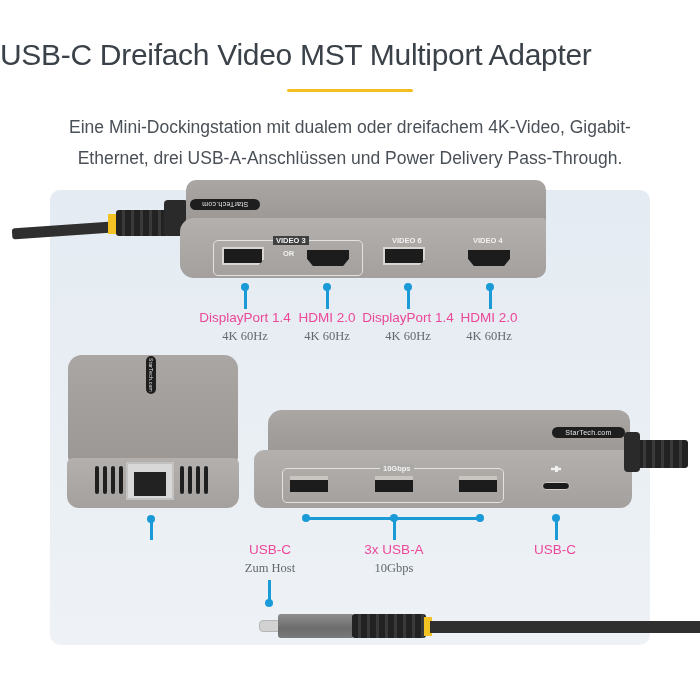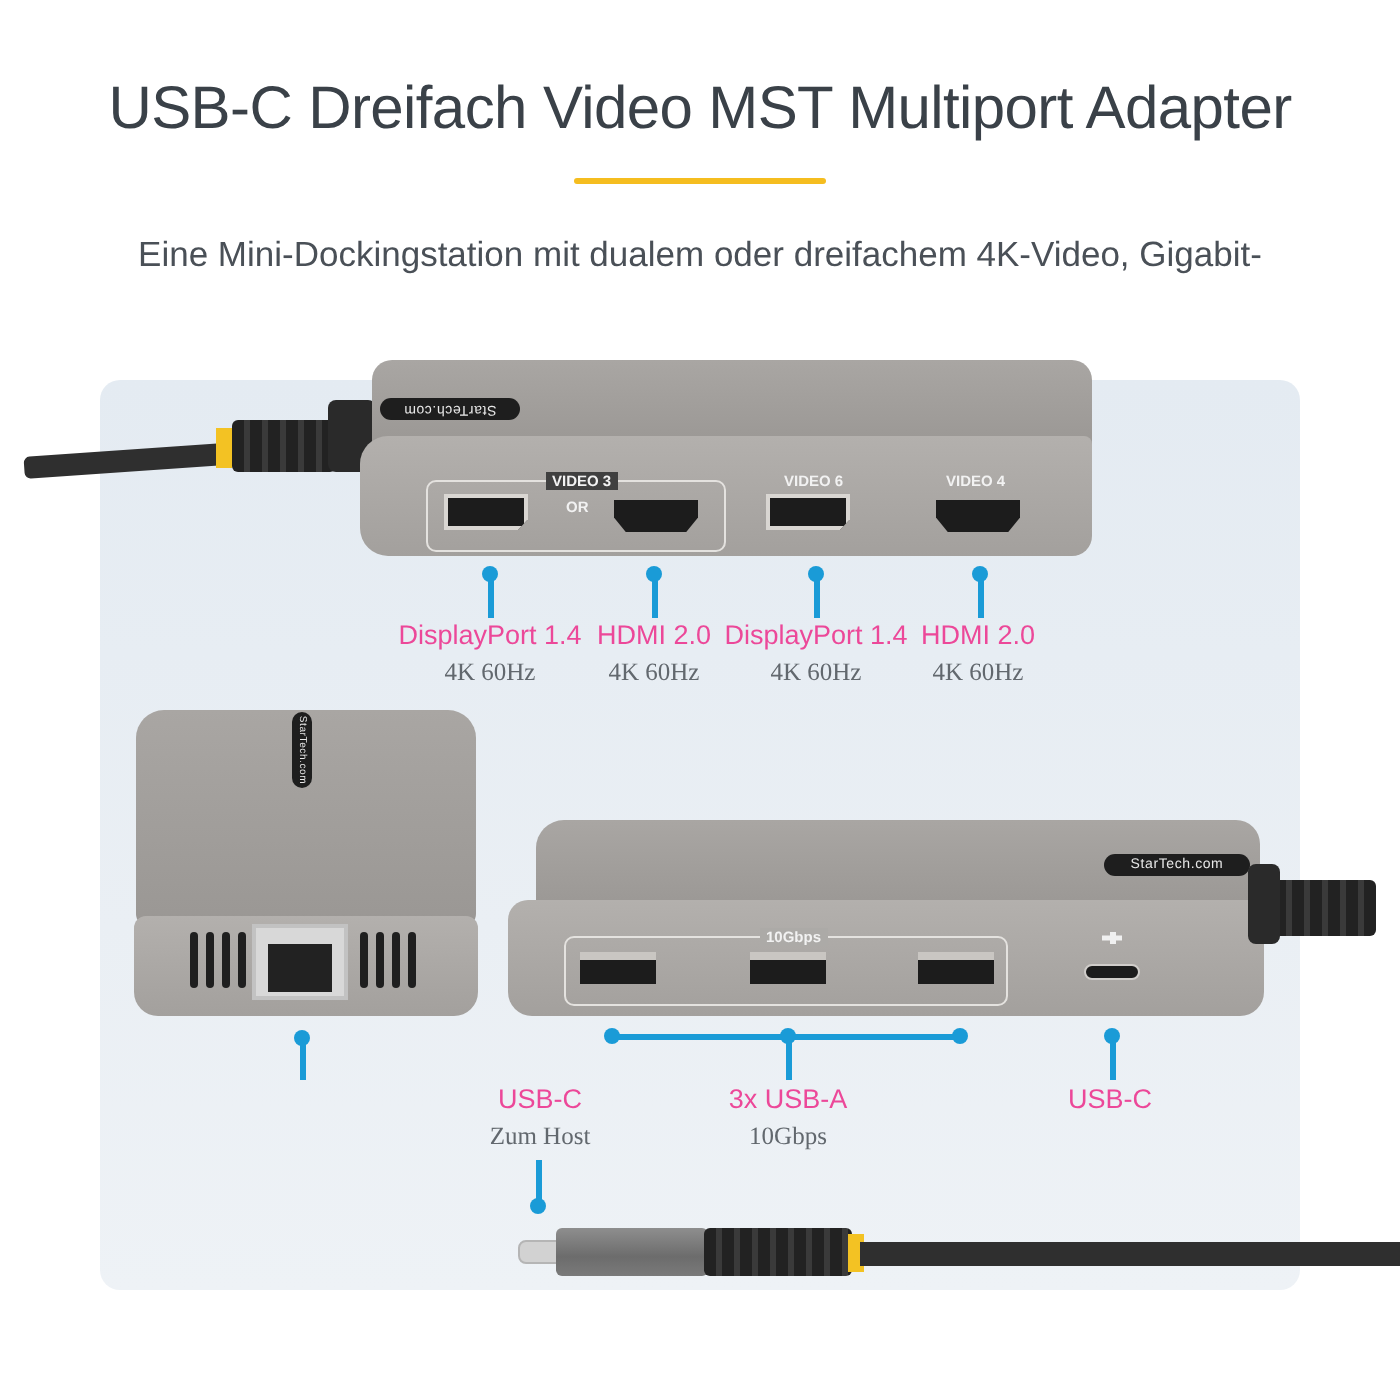--- a/index.html
+++ b/index.html
@@ -1,19 +1,19 @@
 <!DOCTYPE html>
 <html><head>
 <meta charset="utf-8">
 <style>
   * { box-sizing: border-box; margin: 0; padding: 0; }
   html, body { width: 700px; height: 700px; background: #ffffff; overflow: hidden; }
   body { position: relative; font-family: "Liberation Sans", "DejaVu Sans", sans-serif; color: #333a40; }
 
-  .title { position: absolute; left: 0; top: 38px; width: 700px; text-align: center;
+  .title { position: absolute; left: 0; top: 38px; width: 700px; 
     font-size: 30px; font-weight: 300; color: #3a4148; letter-spacing: -0.3px; }
   .accent { position: absolute; left: 287px; top: 89px; width: 126px; height: 3px; border-radius: 2px; }
   .subtitle { position: absolute; left: 0; top: 112px; width: 700px; text-align: center;
     font-size: 17.5px; line-height: 31px; color: #4a5057; }
 
   .panel { position: absolute; left: 50px; top: 190px; width: 600px; height: 455px;
     border-radius: 10px; background: linear-gradient(180deg,#e4ebf2 0%, #eaeff4 60%, #eef2f6 100%); }
 
   
   .dev-top { position: absolute; background: linear-gradient(180deg,#a9a6a3 0%, #9a9794 100%); }
@@ -46,20 +46,21 @@
   .lbl .main { font-size: 13.5px; color: #ec4899; display:block; line-height: 18px; }
   .lbl .sub { font-size: 12.5px; color: #62686e; display:block; line-height: 18px; font-weight: 300; font-family: Liberation Serif, serif; }
 </style>
 </head>
 <body>
 
 <div class="title">USB-C Dreifach Video MST Multiport Adapter</div>
 <div class="accent" style="background:#f5bd1f;"></div>
 <div class="subtitle">
   <div>Eine Mini-Dockingstation mit dualem oder dreifachem 4K-Video, Gigabit-</div>
+  <div>Ethernet, drei USB-A-Anschlüssen und Power Delivery Pass-Through.</div>
 </div>
 
 <div class="panel"></div>
 
 <div>
   <div class="cable" style="left:12px;top:225px;width:100px;height:11px;transform:rotate(-4deg);"></div>
   <div class="yellow-band" style="left:108px;top:214px;width:8px;height:20px;"></div>
   <div class="strain" style="left:116px;top:210px;width:52px;height:26px;"></div>
   <div style="position:absolute;left:164px;top:200px;width:24px;height:36px;background:#2a2a2a;border-radius:4px;"></div>
 

